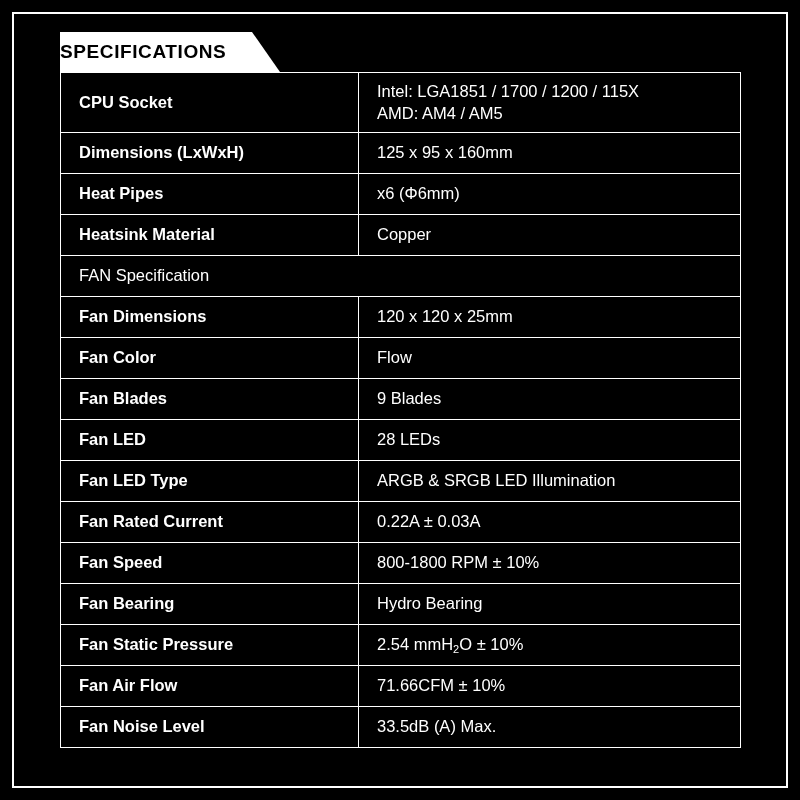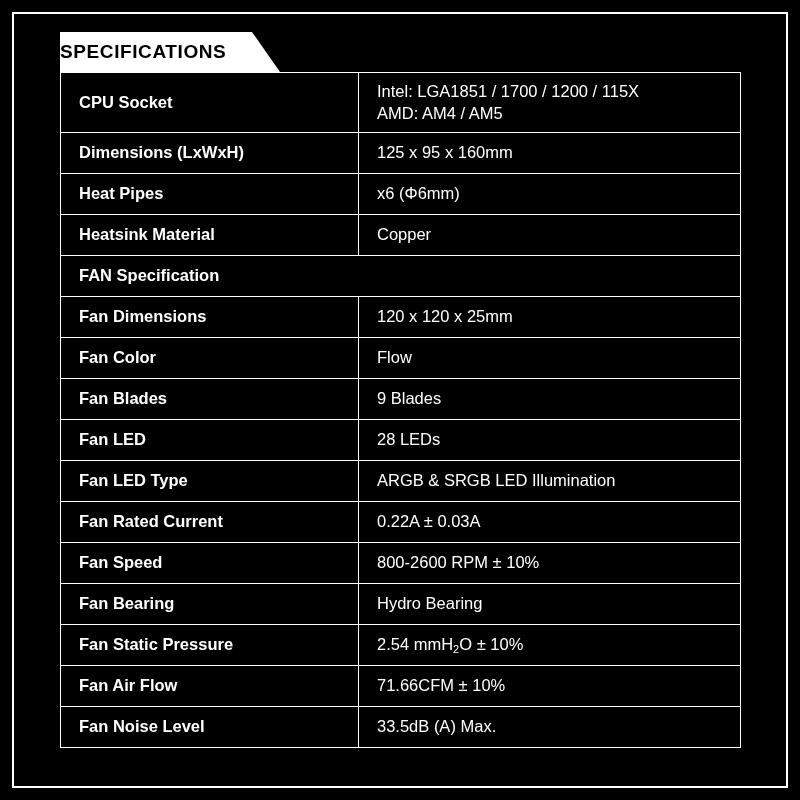--- a/index.html
+++ b/index.html
@@ -80,21 +80,21 @@
   }
   table.spec col.c1 { width: 298px; }
   table.spec col.c2 { width: 382px; }
   td.label {
     font-weight: bold;
   }
   td.value {
     padding-left: 14px;
   }
   tr.section td {
-    font-weight: bold;
+    font-weight: normal;
   }
   .nowrap { white-space: pre-line; }
   sub {
     font-size: 11px;
     vertical-align: baseline;
     position: relative;
     top: 3px;
   }
 </style>
 </head>
@@ -155,21 +155,21 @@
           <tr>
             <td class="label">Fan LED Type</td>
             <td class="value">ARGB &amp; SRGB LED Illumination</td>
           </tr>
           <tr>
             <td class="label">Fan Rated Current</td>
             <td class="value">0.22A ± 0.03A</td>
           </tr>
           <tr>
             <td class="label">Fan Speed</td>
-            <td class="value">800-2600 RPM ± 10%</td>
+            <td class="value">800-1800 RPM ± 10%</td>
           </tr>
           <tr>
             <td class="label">Fan Bearing</td>
             <td class="value">Hydro Bearing</td>
           </tr>
           <tr>
             <td class="label">Fan Static Pressure</td>
             <td class="value">2.54 mmH<sub>2</sub>O ± 10%</td>
           </tr>
           <tr>

